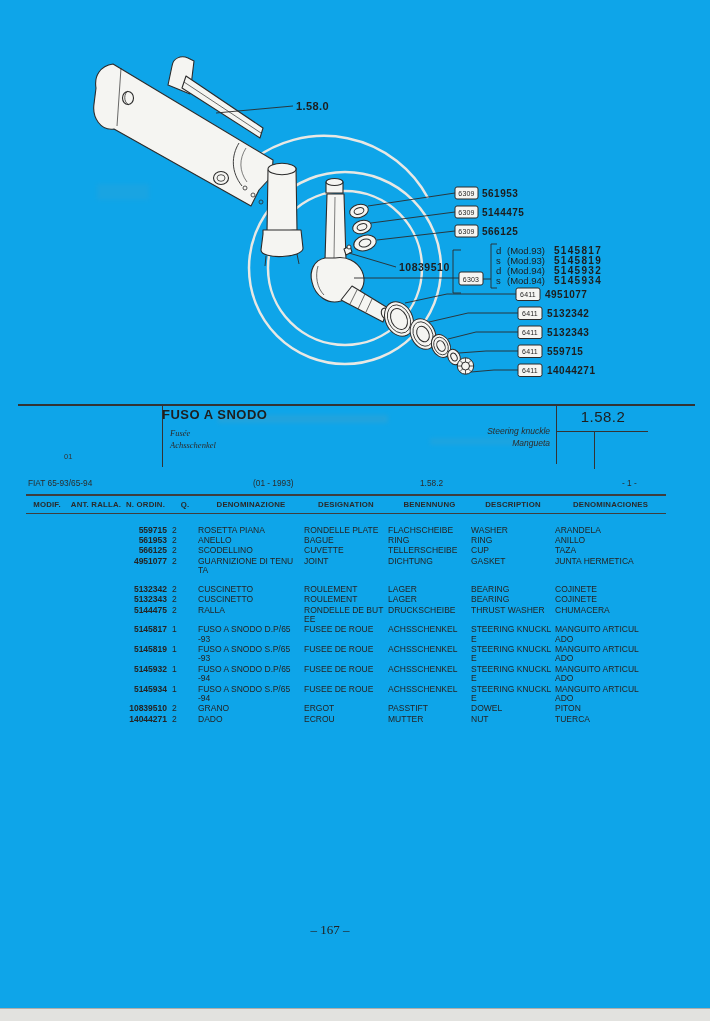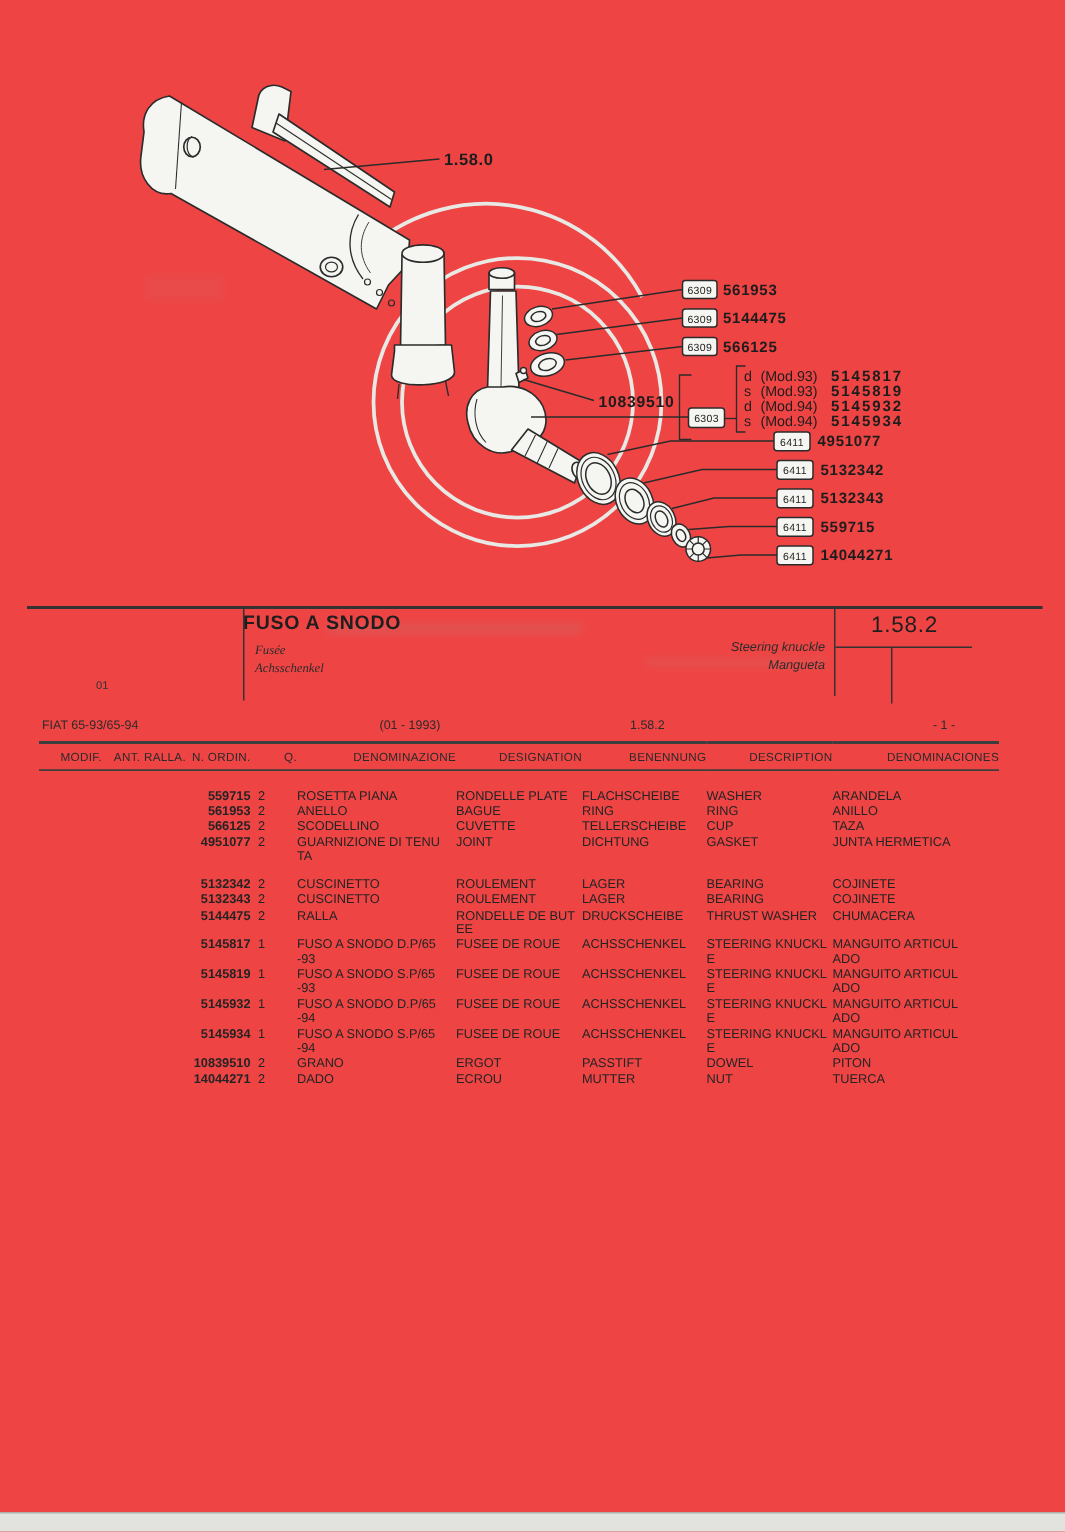--- a/index.html
+++ b/index.html
@@ -1,16 +1,16 @@
 <!DOCTYPE html>
 <html><head>
 <meta charset="utf-8">
 <style>
   html,body{margin:0;padding:0;background:#d8d8d6;}
-  .page{position:relative;width:710px;height:1021px;background:#ef4444;overflow:hidden;
+  .page{position:relative;width:710px;height:1021px;background:#0ea5e9;overflow:hidden;
         font-family:"Liberation Sans",sans-serif;color:#1e1e1e;}
   
   .diagram{position:absolute;left:0;top:0;}
   svg text{font-family:"Liberation Sans",sans-serif;fill:#1d1d1d;}
   .co-ref{font-size:7px;letter-spacing:.2px;text-anchor:middle;}
   .co-part{font-size:10px;font-weight:700;letter-spacing:.5px;}
   .co-part-sp{font-size:10px;font-weight:700;letter-spacing:1.3px;}
   .co-side{font-size:9.5px;}
   .co-mod{font-size:9.5px;}
   .co-big{font-size:10.5px;font-weight:700;letter-spacing:.5px;}
@@ -41,21 +41,21 @@
   .section-code{position:absolute;left:557px;top:408px;width:92px;text-align:center;
                 font-size:15px;font-weight:500;letter-spacing:.5px;}
   .section-underline{position:absolute;left:557px;top:431px;width:91px;height:1.2px;background:#333;}
   .section-tick{position:absolute;left:594px;top:432px;width:1px;height:37px;background:#333;}
   
   .table-meta{position:absolute;left:26px;top:478px;width:648px;height:12px;font-size:8.3px;color:#2b2b2b;}
   .tm{position:absolute;top:0;}
   .tm-model{left:2px;} .tm-period{left:227px;} .tm-section{left:394px;} .tm-sheet{left:596px;}
   table.parts{position:absolute;left:26px;top:494px;width:640px;border-collapse:collapse;
               table-layout:fixed;border-top:2.6px solid #3e3e3e;font-size:8.5px;color:#242424;}
-  table.parts th{font-size:7.8px;font-weight:400;letter-spacing:.2px;text-align:right;
+  table.parts th{font-size:7.8px;font-weight:700;letter-spacing:.2px;text-align:center;
                  color:#2a2a2a;padding:4px 0 3.5px;border-bottom:1.6px solid #3e3e3e;
                  overflow:hidden;white-space:nowrap;}
   table.parts td{vertical-align:top;padding:1.2px 2px 0 0;line-height:9.3px;word-break:break-all;}
   tbody tr:first-child td{padding-top:12px;}
   tr.gap td{padding-top:9px;}
   .col-n_ordin{text-align:right;font-weight:700;padding-right:5px !important;}
   td.col-q{padding-left:5px;}
   th.col-q{padding-left:3px;}
   td.col-denominazione{padding-right:10px !important;}
   td.col-denominaciones{padding-right:25px !important;}
@@ -424,14 +424,15 @@
           <td class="col-q">2</td>
           <td class="col-denominazione">DADO</td>
           <td class="col-designation">ECROU</td>
           <td class="col-benennung">MUTTER</td>
           <td class="col-description">NUT</td>
           <td class="col-denominaciones">TUERCA</td>
         </tr>
       </tbody>
   </table>
 
+  <div class="page-number">– 167 –</div>
   <div class="bottom-bar"></div>
 </div>
 
 </body></html>

